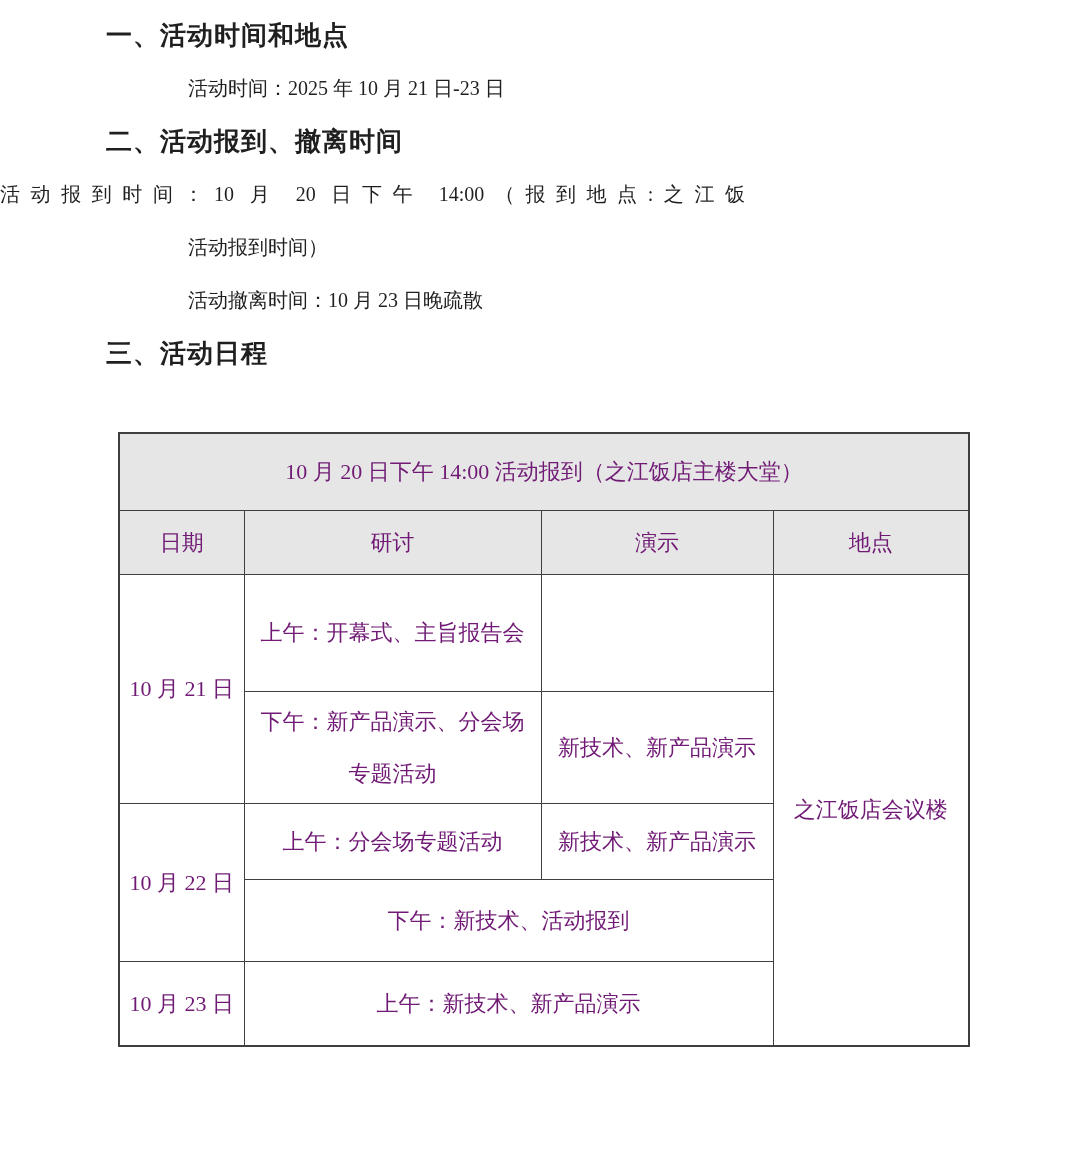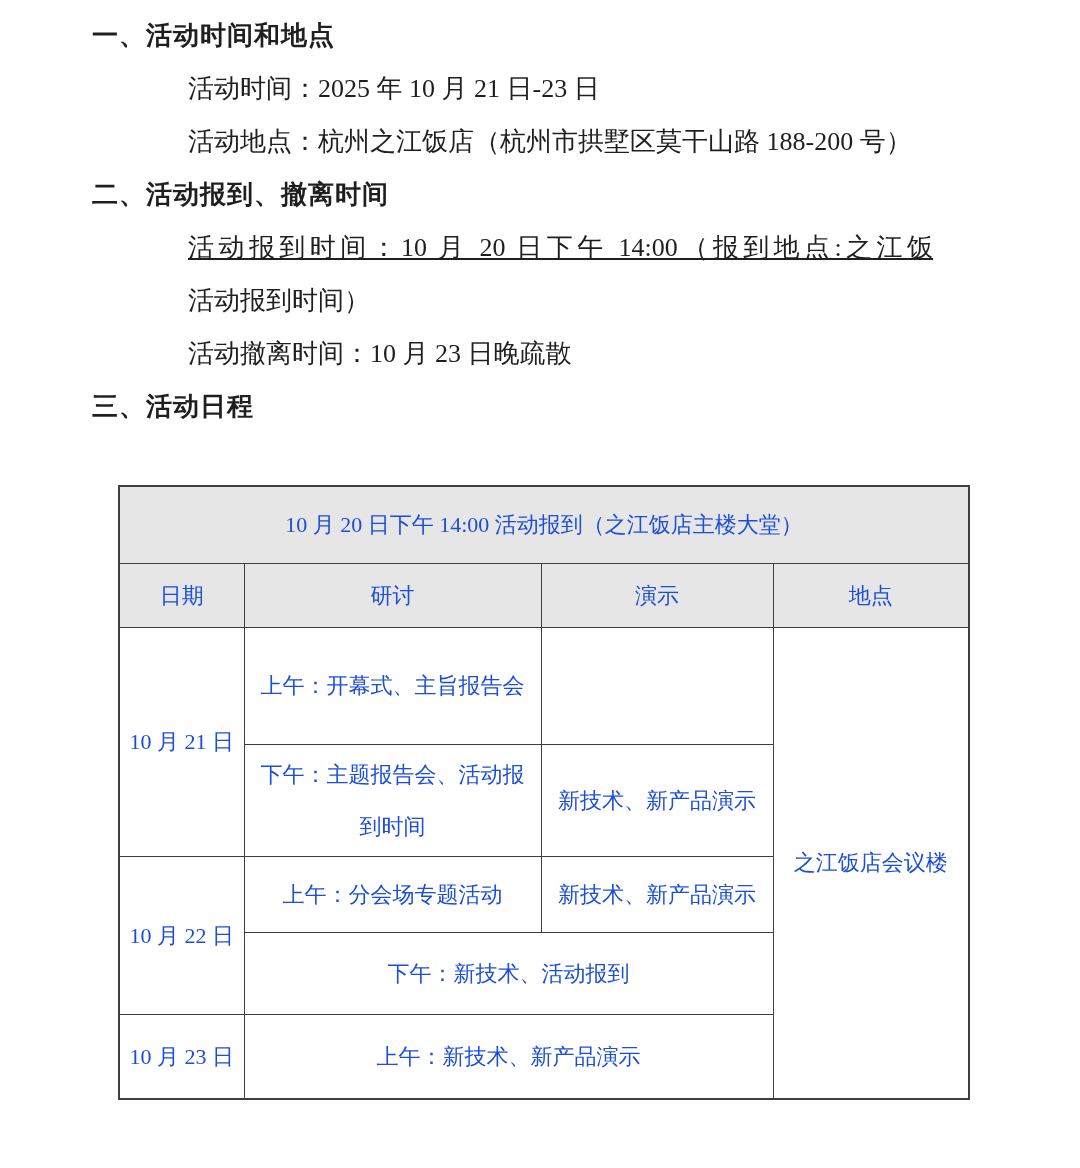--- a/index.html
+++ b/index.html
@@ -14,51 +14,50 @@
     background: #ffffff;
     color: #1f1f1f;
     font-family: "Liberation Serif", "DejaVu Serif", serif;
     overflow: hidden;
   }
   .doc-lines {
     padding-top: 9px;
   }
   .doc-line {
     line-height: 53px;
-    font-size: 26px;
+    font-size: 20px;
     white-space: pre;
   }
   .doc-line.heading {
     padding-left: 92px;
     font-family: "Liberation Sans", "DejaVu Sans", sans-serif;
     font-weight: bold;
     font-size: 26px;
     letter-spacing: 1px;
+    margin-left: 14px;
   }
   .doc-line.body {
     padding-left: 188px;
   }
   .doc-line.body.justified {
     padding-left: 0;
-    margin-left: 188px;
     width: 745px;
     text-align: justify;
     text-align-last: justify;
     white-space: normal;
-    text-decoration: underline;
   }
   table.schedule {
     margin-left: 118px;
     margin-top: 52px;
     width: 850px;
     table-layout: fixed;
     border-collapse: collapse;
     border: 2px solid #3f3f3f;
     font-size: 22px;
-    color: #1d4ed8;
+    color: #701a75;
   }
   table.schedule td, table.schedule th {
     border: 1px solid #3f3f3f;
     text-align: center;
     vertical-align: middle;
     font-weight: normal;
     line-height: 2.35;
     padding: 0 6px;
     overflow: hidden;
   }
@@ -77,21 +76,20 @@
   .row-23  td { height: 83px; }
 </style>
 </head>
 <body>
 
 <div class="page">
 
   <div class="doc-lines">
     <div class="doc-line heading">一、活动时间和地点</div>
     <div class="doc-line body">活动时间：2025 年 10 月 21 日-23 日</div>
-    <div class="doc-line body">活动地点：杭州之江饭店（杭州市拱墅区莫干山路 188-200 号）</div>
     <div class="doc-line heading">二、活动报到、撤离时间</div>
     <div class="doc-line body justified">活动报到时间：10 月 20 日下午 14:00（报到地点:之江饭</div>
     <div class="doc-line body">活动报到时间）</div>
     <div class="doc-line body">活动撤离时间：10 月 23 日晚疏散</div>
     <div class="doc-line heading">三、活动日程</div>
   </div>
 
   <table class="schedule">
     <colgroup>
       <col style="width:125px">
@@ -109,21 +107,21 @@
         <th>演示</th>
         <th>地点</th>
       </tr>
       <tr class="row-21a">
         <td rowspan="2">10 月 21 日</td>
         <td>上午：开幕式、主旨报告会</td>
         <td></td>
         <td rowspan="5">之江饭店会议楼</td>
       </tr>
       <tr class="row-21b">
-        <td>下午：主题报告会、活动报到时间</td>
+        <td>下午：新产品演示、分会场专题活动</td>
         <td>新技术、新产品演示</td>
       </tr>
       <tr class="row-22a">
         <td rowspan="2">10 月 22 日</td>
         <td>上午：分会场专题活动</td>
         <td>新技术、新产品演示</td>
       </tr>
       <tr class="row-22b">
         <td colspan="2">下午：新技术、活动报到</td>
       </tr>

